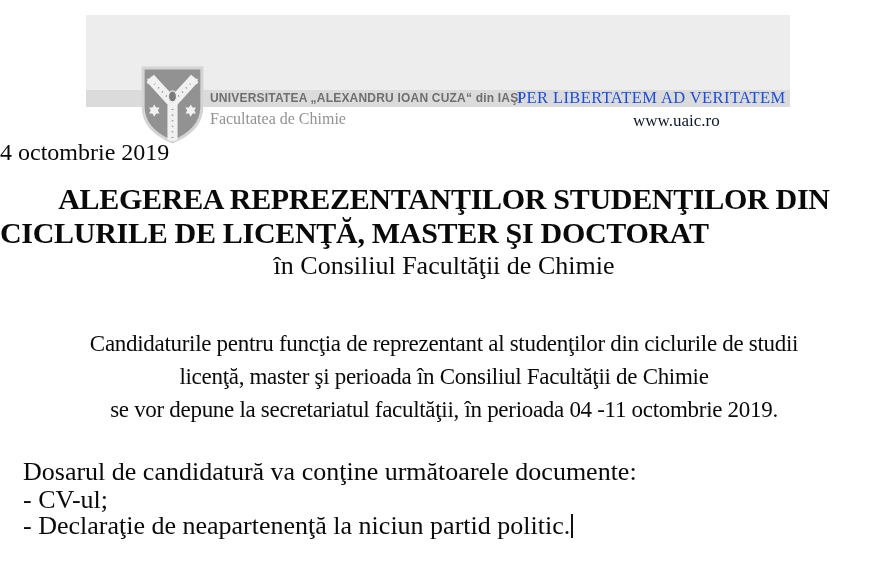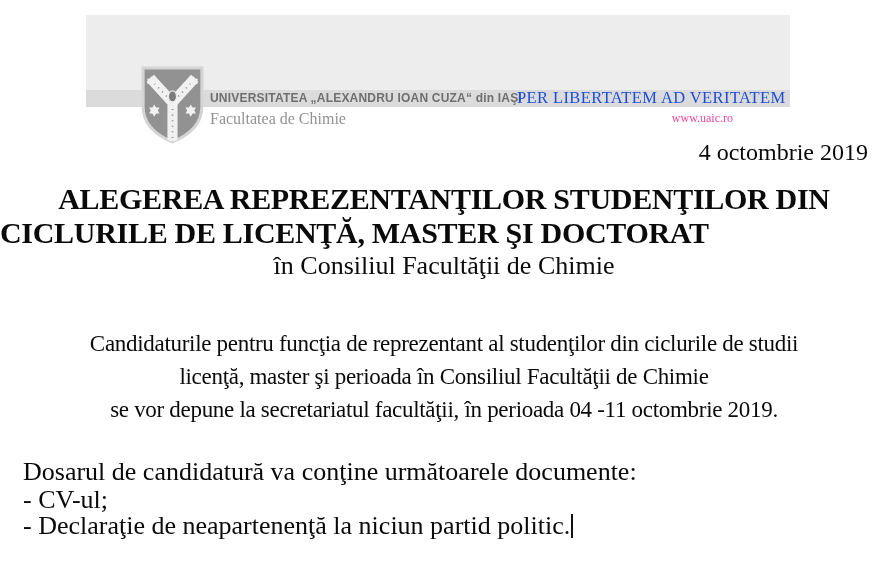--- a/index.html
+++ b/index.html
@@ -22,27 +22,27 @@
   }
   .motto{
     position:absolute;left:517px;top:89px;height:18px;line-height:18px;
     font-size:16.5px;color:#1d4ed8;letter-spacing:0.4px;white-space:nowrap;
   }
   .faculty{
     position:absolute;left:210px;top:110px;
     font-size:16px;color:#929292;white-space:nowrap;
   }
   .website{
-    position:absolute;left:633px;top:111px;width:100px;text-align:right;
-    font-size:12px;color:#ec4899;white-space:nowrap;
+    position:absolute;left:633px;top:111px;width:100px;
+    font-size:17px;color:#0f172a;white-space:nowrap;
   }
   
   .doc{position:absolute;inset:0;}
   .line{position:absolute;left:0;width:888px;white-space:nowrap;}
-  .date{top:139px;text-align:right;padding-right:20px;box-sizing:border-box;font-size:24px;}
+  .date{top:139px;padding-right:36px;box-sizing:border-box;font-size:24px;}
   .title1{top:182px;text-align:center;font-weight:bold;font-size:30px;letter-spacing:-0.3px;}
   .title2{top:216px;text-align:left;font-weight:bold;font-size:30px;letter-spacing:-0.3px;}
   .title3{top:251px;text-align:center;font-weight:normal;font-size:26px;}
   .notice{text-align:center;font-size:23px;letter-spacing:-0.3px;}
   .notice span{
     text-underline-offset:4px;
     text-decoration-thickness:1.5px;
   }
   .n1{top:331px;} .n2{top:364px;} .n3{top:397px;}
   .bodyline{left:23px;width:840px;font-size:26px;}

